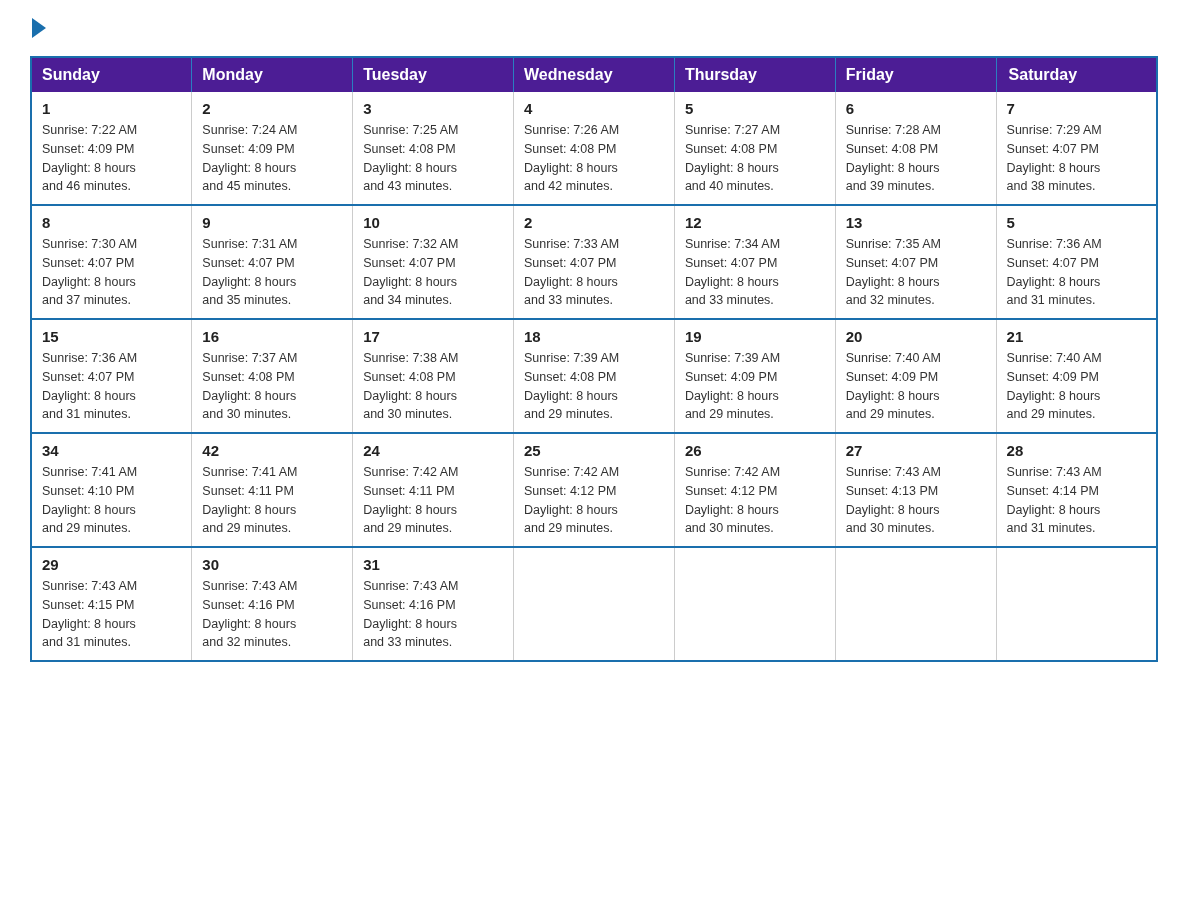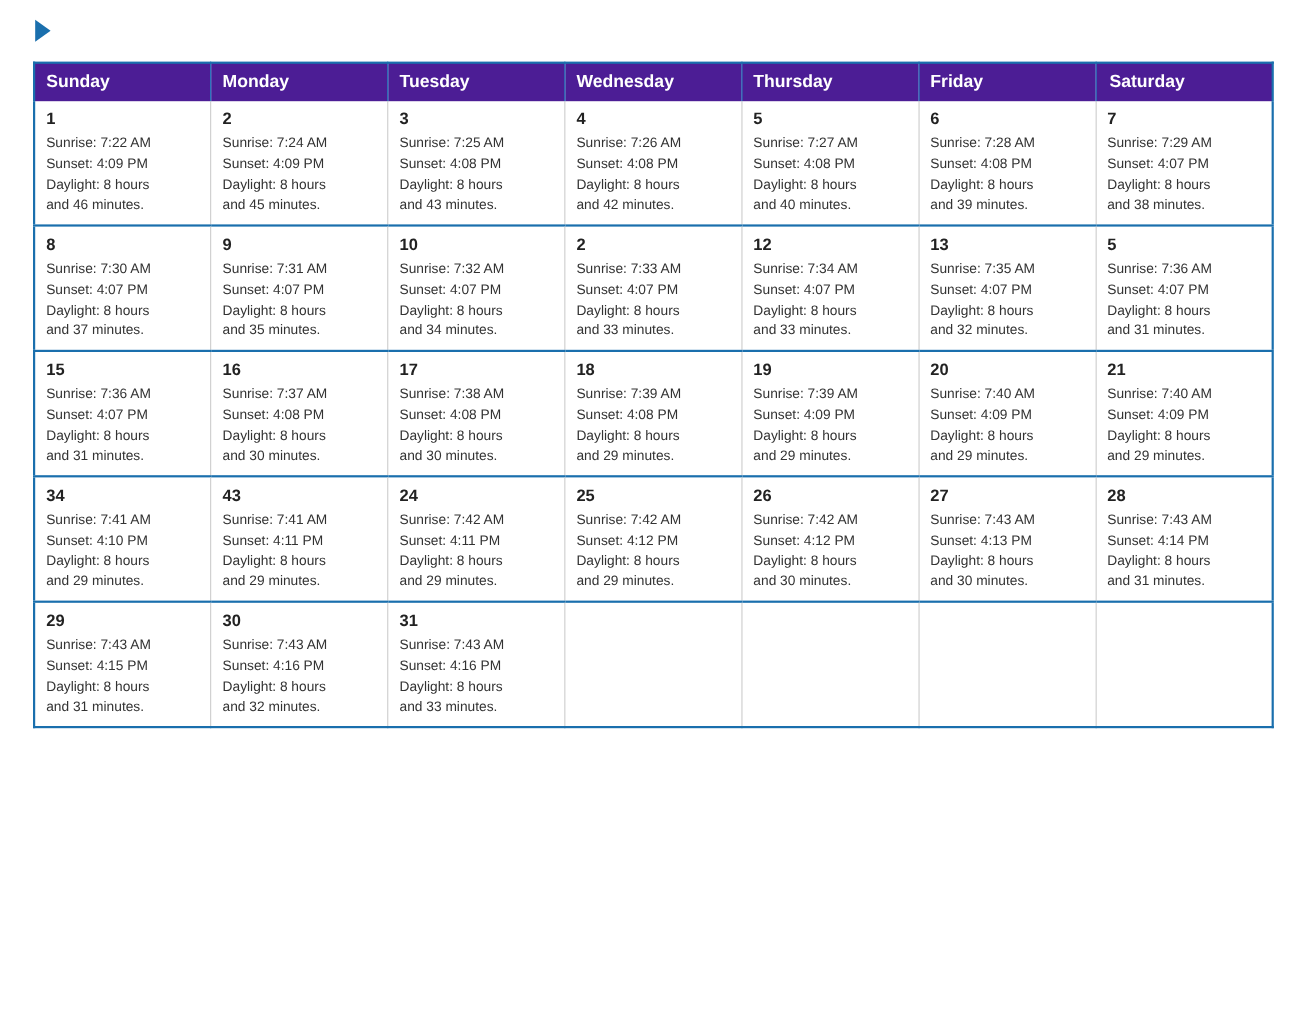--- a/index.html
+++ b/index.html
@@ -343,21 +343,21 @@
         <td>
         <span class="day-number">34</span>
         <span class="day-info">
           Sunrise: 7:41 AM<br>
           Sunset: 4:10 PM<br>
           Daylight: 8 hours<br>
           and 29 minutes.
         </span>
       </td>
         <td>
-        <span class="day-number">43</span>
+        <span class="day-number">42</span>
         <span class="day-info">
           Sunrise: 7:41 AM<br>
           Sunset: 4:11 PM<br>
           Daylight: 8 hours<br>
           and 29 minutes.
         </span>
       </td>
         <td>
         <span class="day-number">24</span>
         <span class="day-info">

